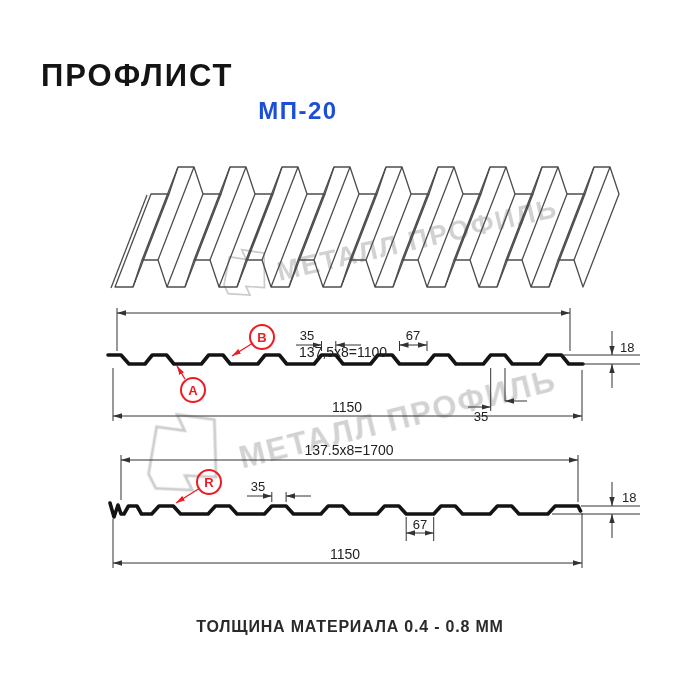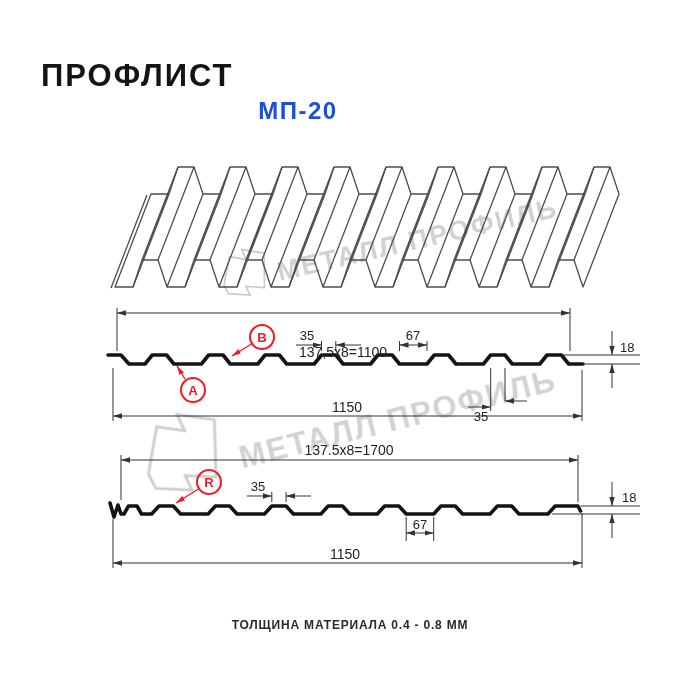--- a/index.html
+++ b/index.html
@@ -4,21 +4,21 @@
 <style>
   html,body{margin:0;padding:0;}
   body{width:700px;height:700px;background:#ffffff;position:relative;overflow:hidden;
        font-family:"Liberation Sans",sans-serif;}
   .abs{position:absolute;}
   .ctr{transform:translateX(-50%);white-space:nowrap;}
   #title{top:58px;left:0;width:700px;text-align:left;font-size:31px;font-weight:800;
          letter-spacing:2px;color:#141414;margin-left:41px;}
   #subtitle{top:97px;left:0;width:596px;text-align:center;font-size:24px;font-weight:600;
             letter-spacing:1.5px;color:#1d4ed8;}
-  #footer-note{top:618px;left:0;width:700px;text-align:center;font-size:12px;font-weight:700;
+  #footer-note{top:618px;left:0;width:700px;text-align:center;font-size:16px;font-weight:700;
                letter-spacing:0.8px;color:#2a2a2a;}
   .dim{font-size:14px;color:#222;}
   .dim-sm{font-size:13px;color:#222;}
   .callout{width:22px;height:22px;border:2.2px solid #ed1c24;border-radius:50%;
            color:#ed1c24;font-size:13px;font-weight:700;display:flex;align-items:center;
            justify-content:center;background:transparent;}
   svg#drawing{position:absolute;left:0;top:0;}
 </style>
 </head>
 <body>

